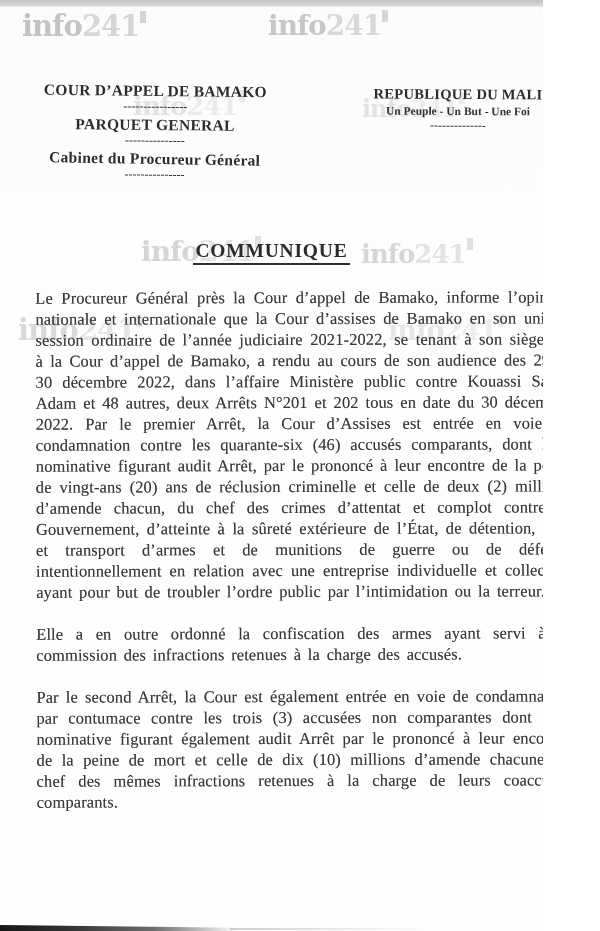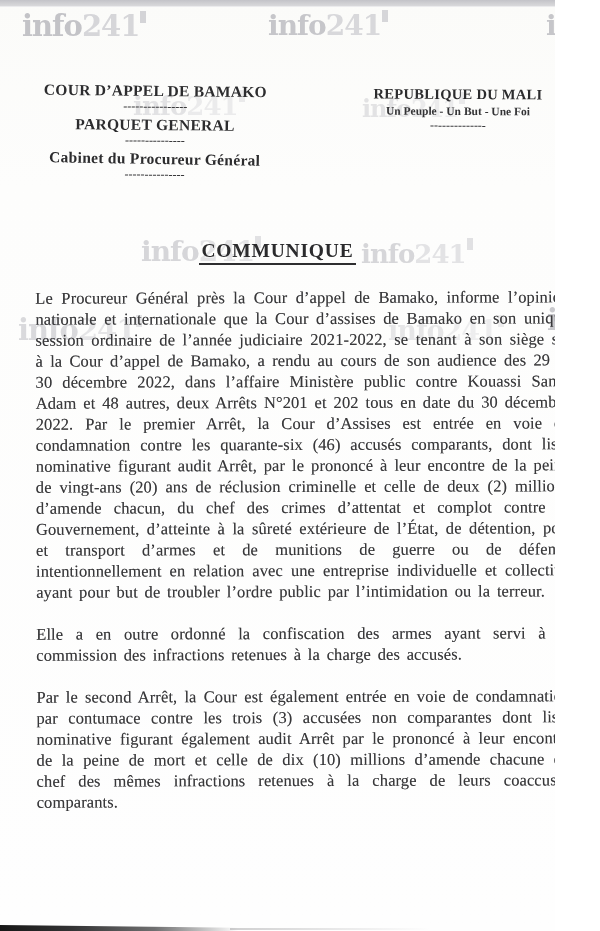--- a/index.html
+++ b/index.html
@@ -7,21 +7,20 @@
     width: 600px; height: 931px;
     background: #ffffff;
     overflow: hidden;
     font-family: "Liberation Serif", serif;
   }
   .screen {
     position: relative;
     width: 543px; height: 931px;
     background: linear-gradient(180deg, #fbfbf9 0%, #fdfdfc 20%, #fefefe 100%);
     overflow: hidden;
-    padding-left: 12px;
   }
   .top-bar {
     position: absolute; top: 0; left: 0; right: 0;
     height: 6px;
     background: linear-gradient(180deg, #c3c3c8, #d9d9db);
     border-bottom: 1px solid #ebebed;
   }
   
   .wm {
     position: absolute;

